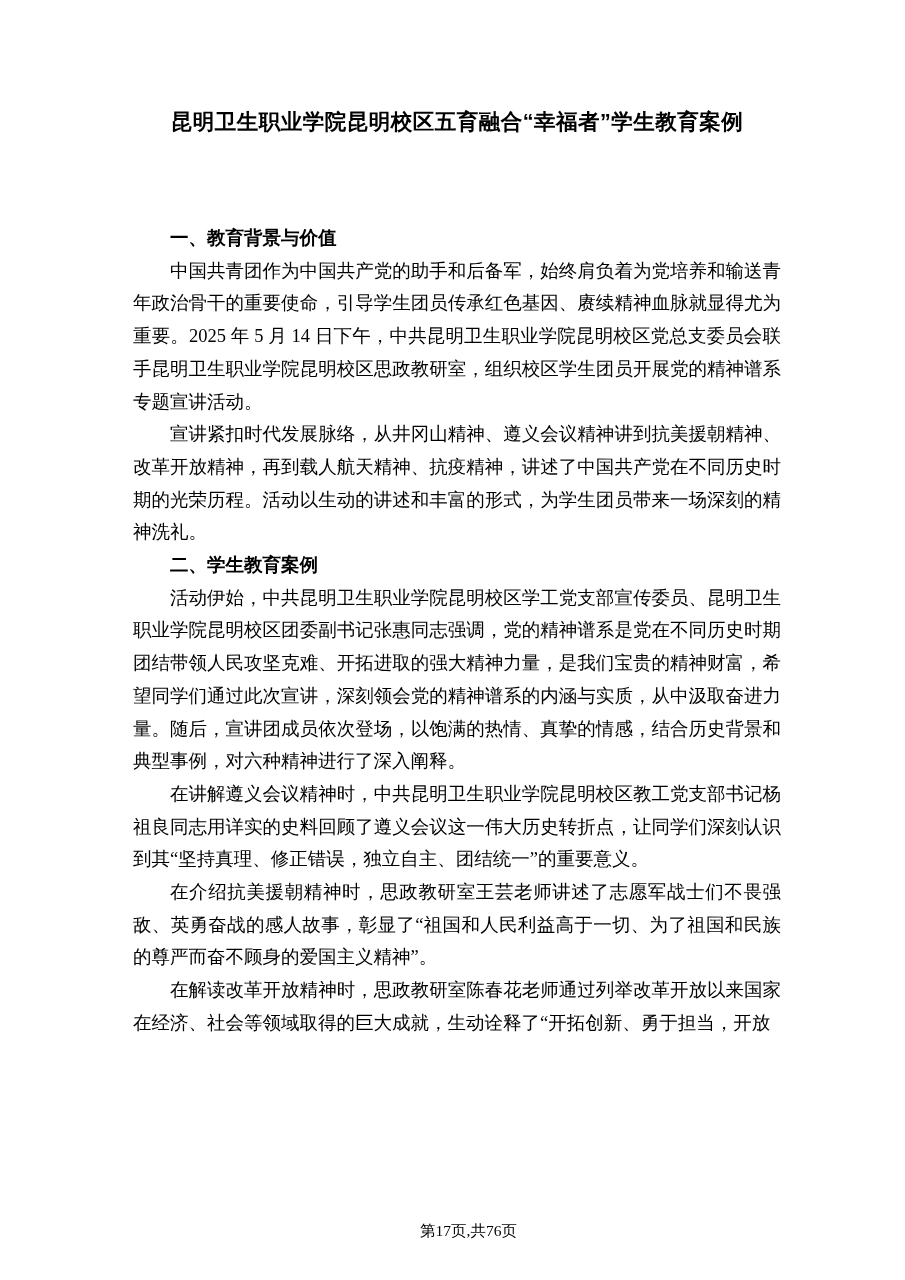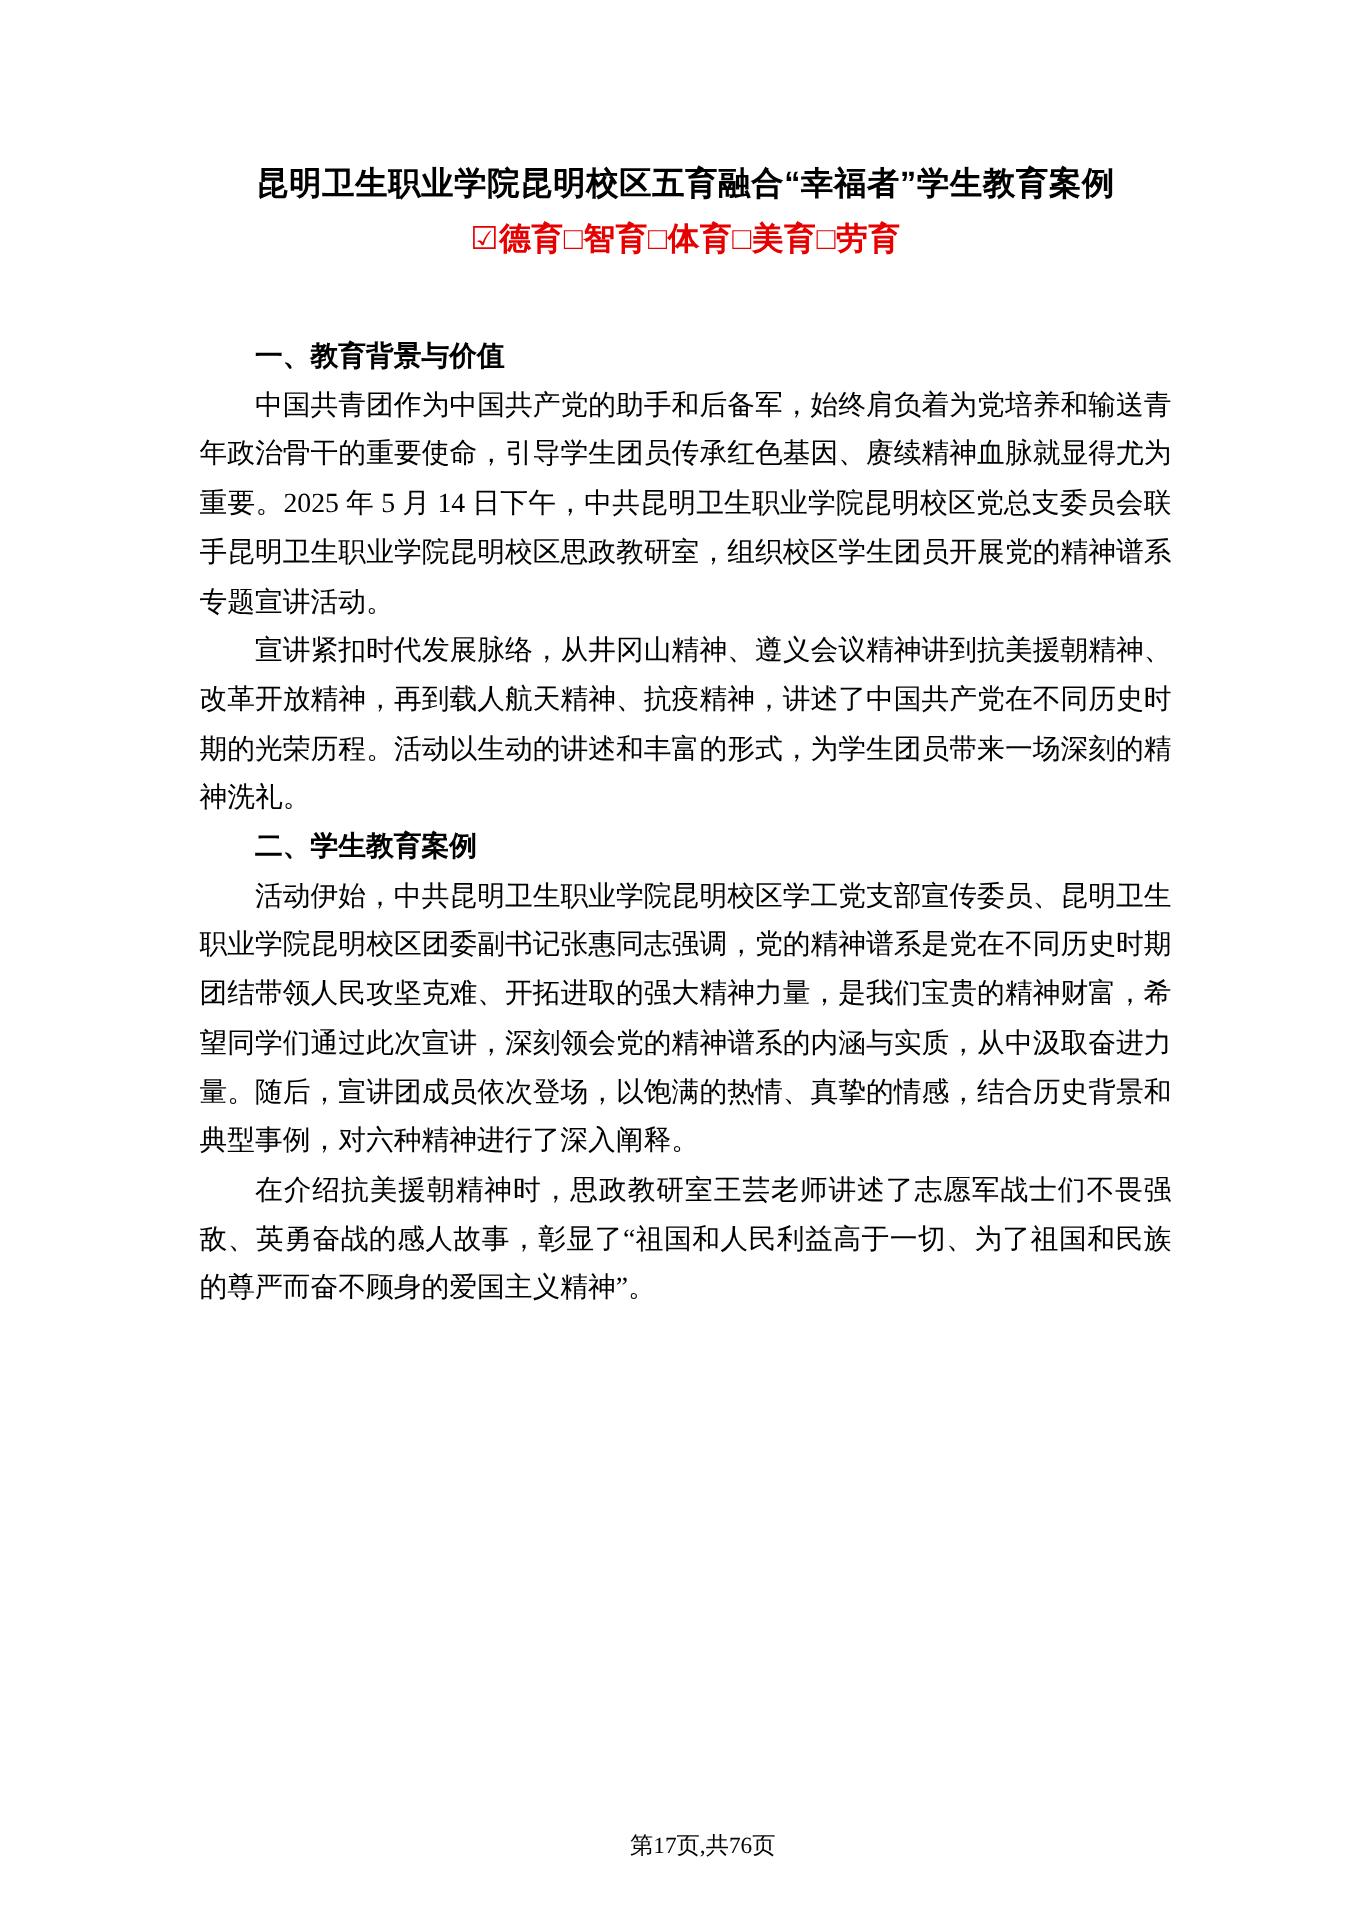--- a/index.html
+++ b/index.html
@@ -72,28 +72,29 @@
     padding-left: 16px;
   }
 </style>
 </head>
 <body>
 
 <div class="page">
 
   <div class="doc-header">
     <div class="doc-title">昆明卫生职业学院昆明校区五育融合“幸福者”学生教育案例</div>
-    <div class="category-line">☑德育□智育□体育□美育□劳育</div>
   </div>
 
   <div class="doc-body">
     <p class="section-heading">一、教育背景与价值</p>
     <p class="para">中国共青团作为中国共产党的助手和后备军，始终肩负着为党培养和输送青年政治骨干的重要使命，引导学生团员传承红色基因、赓续精神血脉就显得尤为重要。2025 年 5 月 14 日下午，中共昆明卫生职业学院昆明校区党总支委员会联手昆明卫生职业学院昆明校区思政教研室，组织校区学生团员开展党的精神谱系专题宣讲活动。</p>
     <p class="para">宣讲紧扣时代发展脉络，从井冈山精神、遵义会议精神讲到抗美援朝精神、改革开放精神，再到载人航天精神、抗疫精神，讲述了中国共产党在不同历史时期的光荣历程。活动以生动的讲述和丰富的形式，为学生团员带来一场深刻的精神洗礼。</p>
 
     <p class="section-heading">二、学生教育案例</p>
     <p class="para">活动伊始，中共昆明卫生职业学院昆明校区学工党支部宣传委员、昆明卫生职业学院昆明校区团委副书记张惠同志强调，党的精神谱系是党在不同历史时期团结带领人民攻坚克难、开拓进取的强大精神力量，是我们宝贵的精神财富，希望同学们通过此次宣讲，深刻领会党的精神谱系的内涵与实质，从中汲取奋进力量。随后，宣讲团成员依次登场，以饱满的热情、真挚的情感，结合历史背景和典型事例，对六种精神进行了深入阐释。</p>
+    <p class="para">在讲解遵义会议精神时，中共昆明卫生职业学院昆明校区教工党支部书记杨祖良同志用详实的史料回顾了遵义会议这一伟大历史转折点，让同学们深刻认识到其“坚持真理、修正错误，独立自主、团结统一”的重要意义。</p>
     <p class="para">在介绍抗美援朝精神时，思政教研室王芸老师讲述了志愿军战士们不畏强敌、英勇奋战的感人故事，彰显了“祖国和人民利益高于一切、为了祖国和民族的尊严而奋不顾身的爱国主义精神”。</p>
+    <p class="para">在解读改革开放精神时，思政教研室陈春花老师通过列举改革开放以来国家在经济、社会等领域取得的巨大成就，生动诠释了“开拓创新、勇于担当，开放</p>
   </div>
 
   <div class="page-footer">第17页,共76页</div>
 
 </div>
 
 </body></html>

